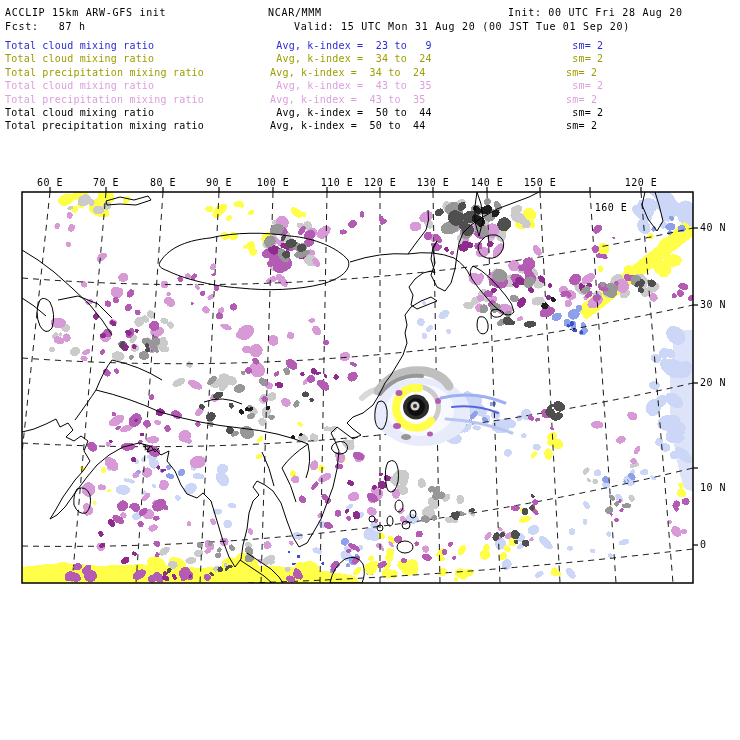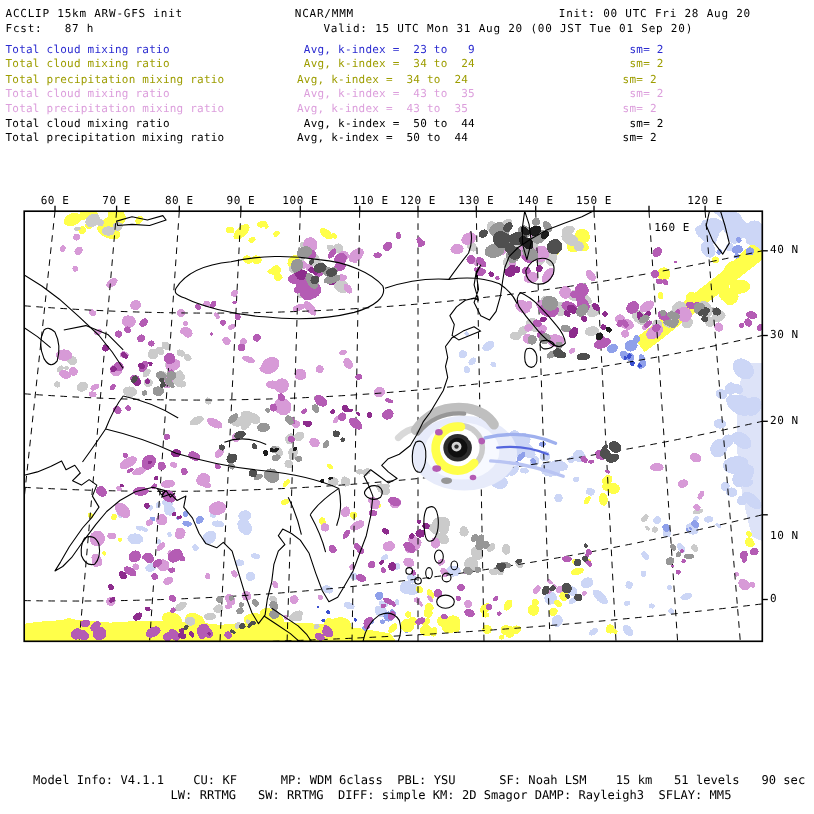--- a/index.html
+++ b/index.html
@@ -1105,16 +1105,14 @@
       <div class="t ax axc" style="left: 641px; top: 176px;">120 E</div>
     </div>
 <div id="axis-right">
       <div class="t ax" style="left: 700px; top: 221px;">40 N</div>
       <div class="t ax" style="left: 700px; top: 298px;">30 N</div>
       <div class="t ax" style="left: 700px; top: 376px;">20 N</div>
       <div class="t ax" style="left: 700px; top: 481px;">10 N</div>
       <div class="t ax" style="left: 700px; top: 538px;">0</div>
     </div>
 
-<div class="t ft" style="left:30px;top:703px">Model Info: V4.1.1    CU: KF      MP: WDM 6class  PBL: YSU      SF: Noah LSM    15 km   51 levels   90 sec</div>
-<div class="t ft" style="left:155px;top:716px">LW: RRTMG   SW: RRTMG  DIFF: simple KM: 2D Smagor DAMP: Rayleigh3  SFLAY: MM5</div>
 
 </div>
 
 </body></html>

